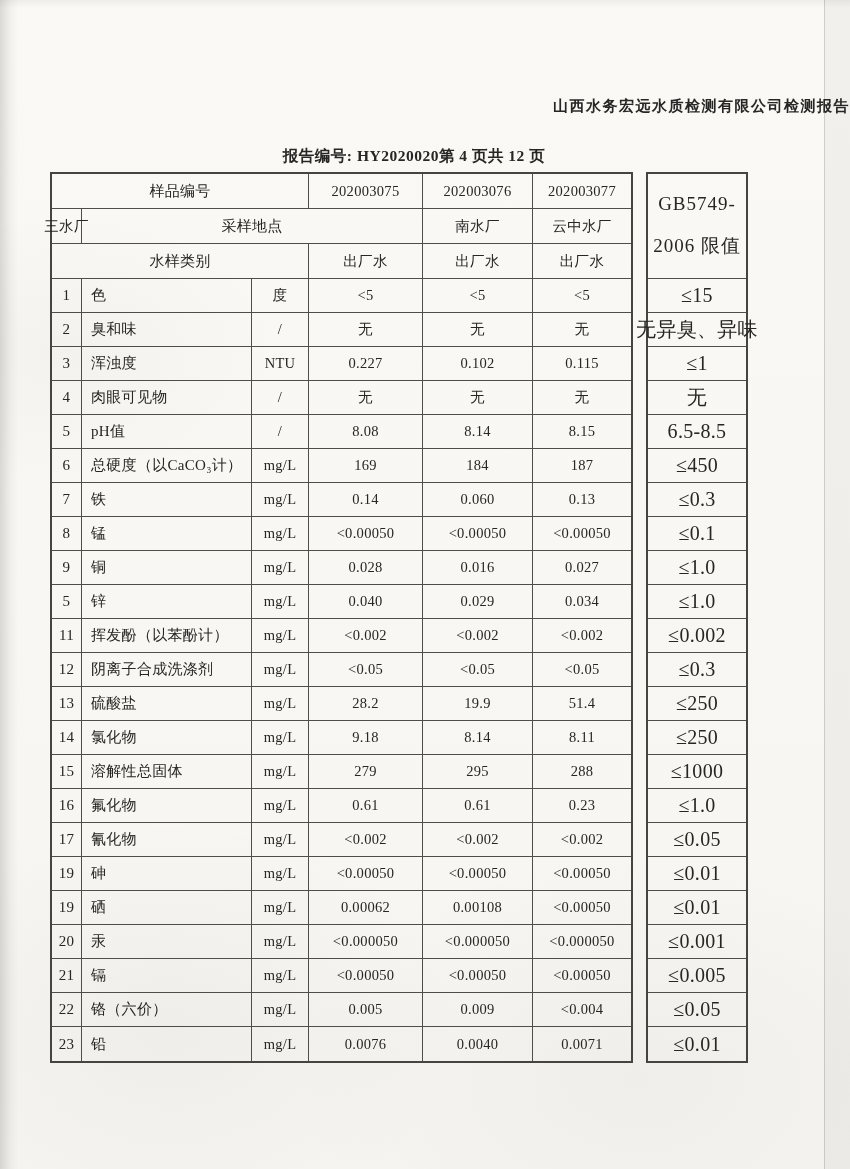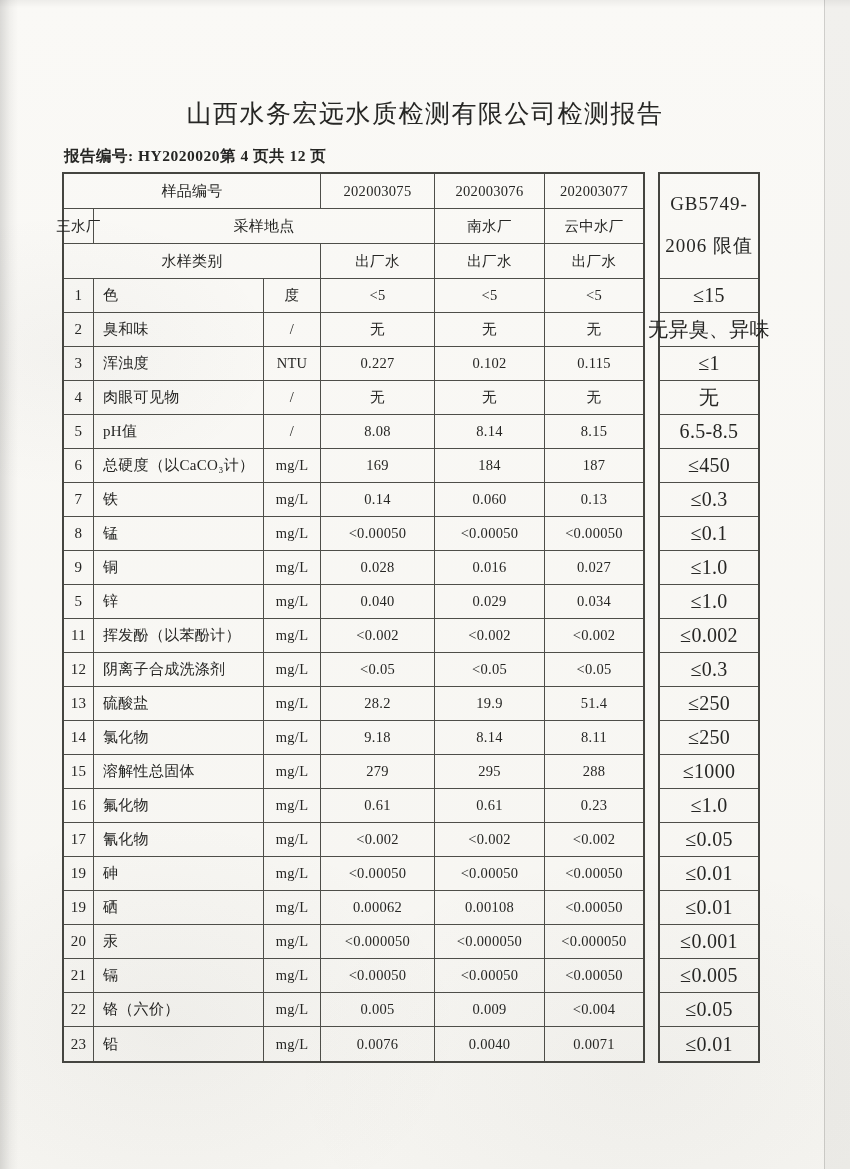--- a/index.html
+++ b/index.html
@@ -19,32 +19,32 @@
   
   .edge-left{position:absolute;left:0;top:0;width:18px;height:100%;
     background:linear-gradient(90deg,rgba(0,0,0,0.13),rgba(0,0,0,0.04) 55%,transparent);}
   .edge-right{position:absolute;left:824px;top:0;width:26px;height:100%;
     background:rgba(0,0,0,0.035);border-left:1px solid rgba(0,0,0,0.14);}
   .edge-top{position:absolute;left:0;top:0;width:100%;height:8px;
     background:linear-gradient(rgba(0,0,0,0.05),transparent);}
 
   .title{
     position:absolute;left:0;top:97px;width:100%;
-    text-align:center;
+    text-align:right;
     font-family:"Liberation Sans","DejaVu Sans",sans-serif;
-    font-weight:400;font-size:25px;letter-spacing:1.5px;
+    font-weight:700;font-size:15px;letter-spacing:1.5px;
   }
   .meta{
     position:absolute;left:64px;top:146px;width:700px;
-    display:flex;justify-content:flex-start;
+    display:flex;justify-content:center;
     font-size:15.5px;font-weight:700;letter-spacing:0.5px;
   }
 
   .tablewrap{
-    position:absolute;left:62px;top:172px;
+    position:absolute;left:50px;top:172px;
     display:flex;column-gap:13px;align-items:flex-end;
   }
   .main-grid{
     display:grid;
     grid-template-columns:30px 170px 57px 114px 110px 98px;
     border:2.5px solid #454540;
     background:transparent;
   }
   .limit-grid{
     display:grid;

